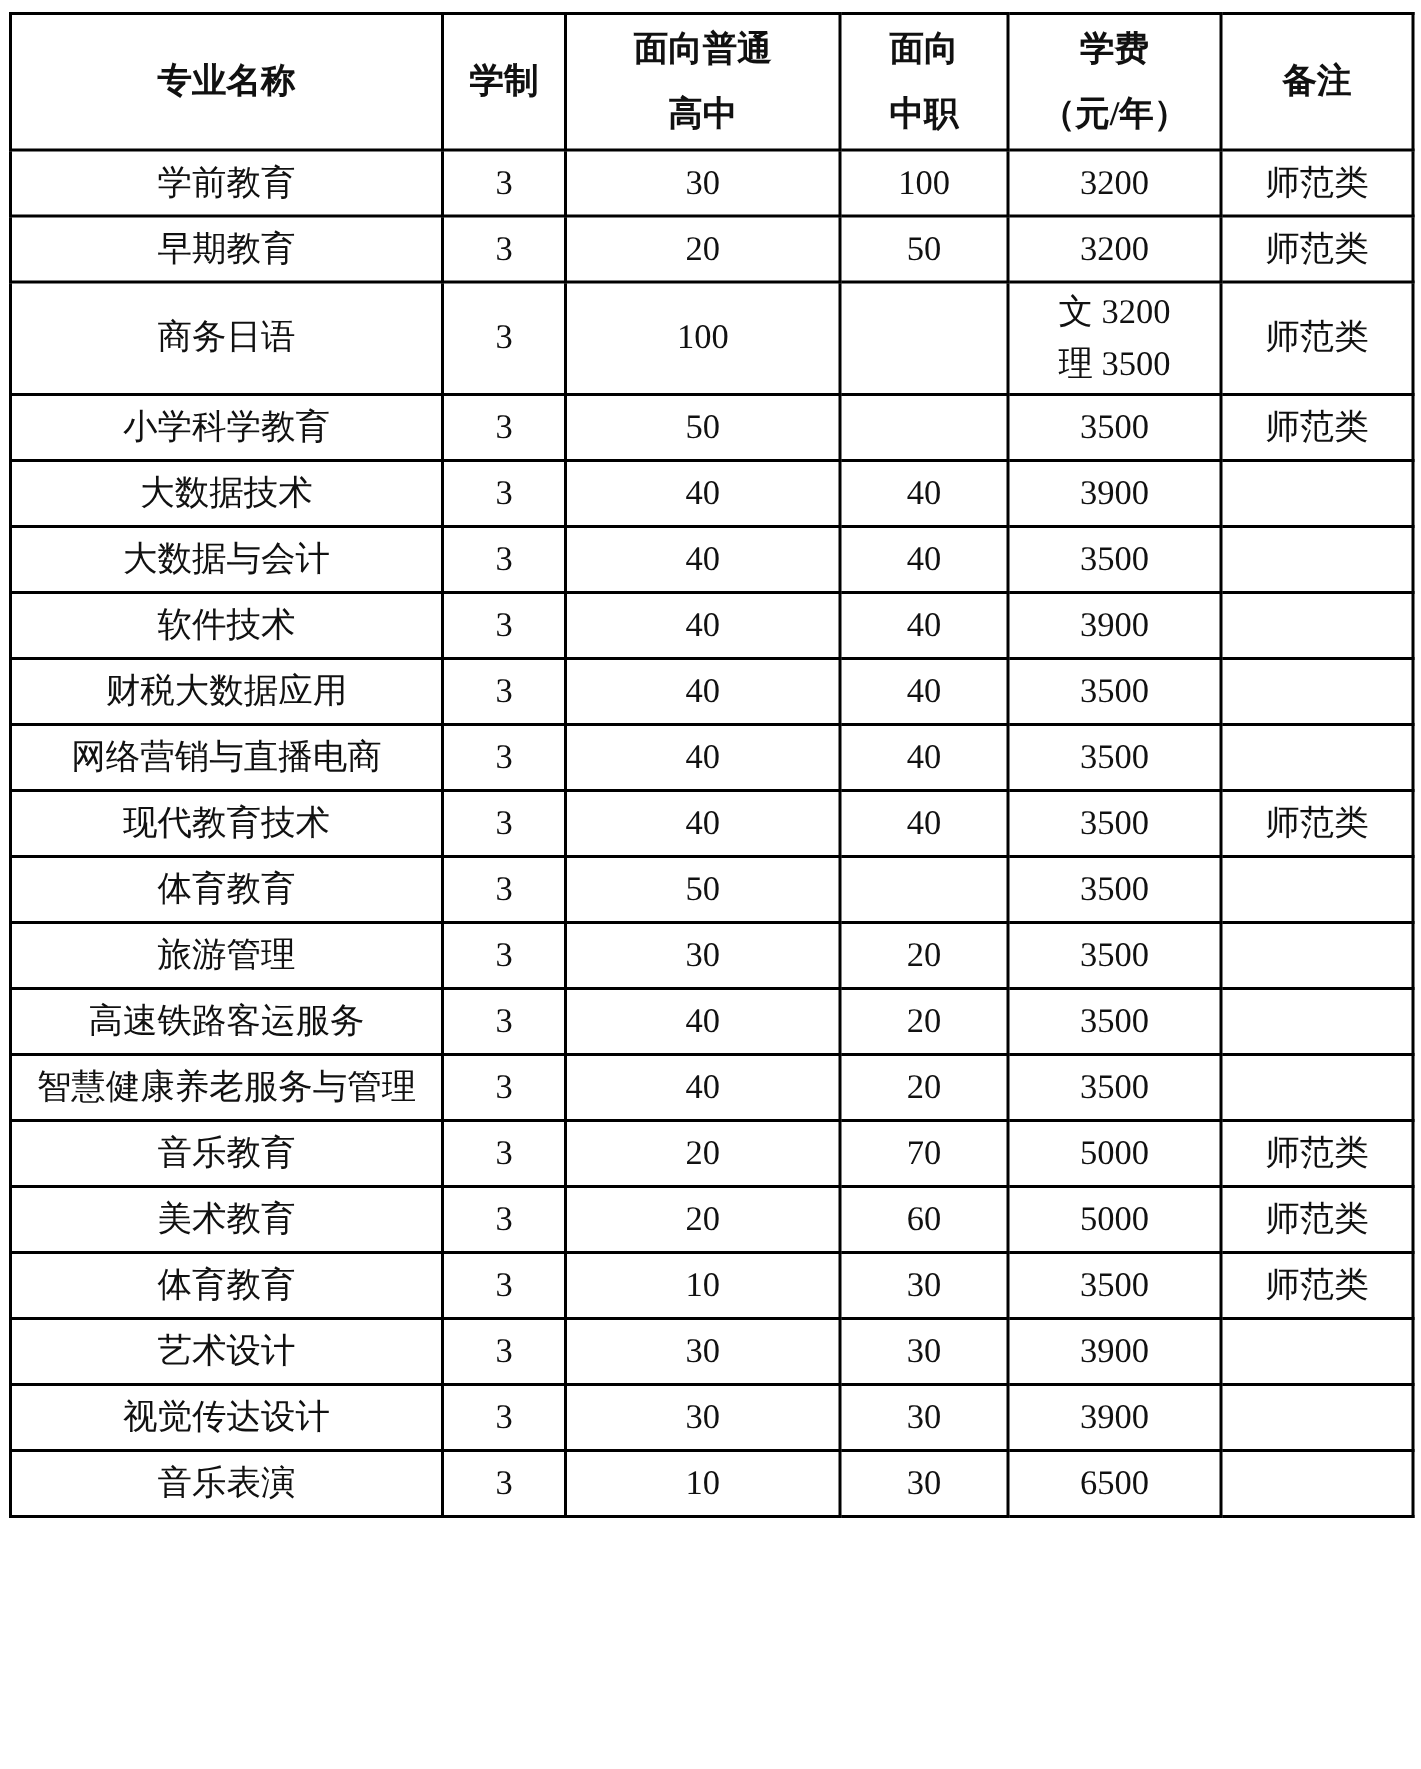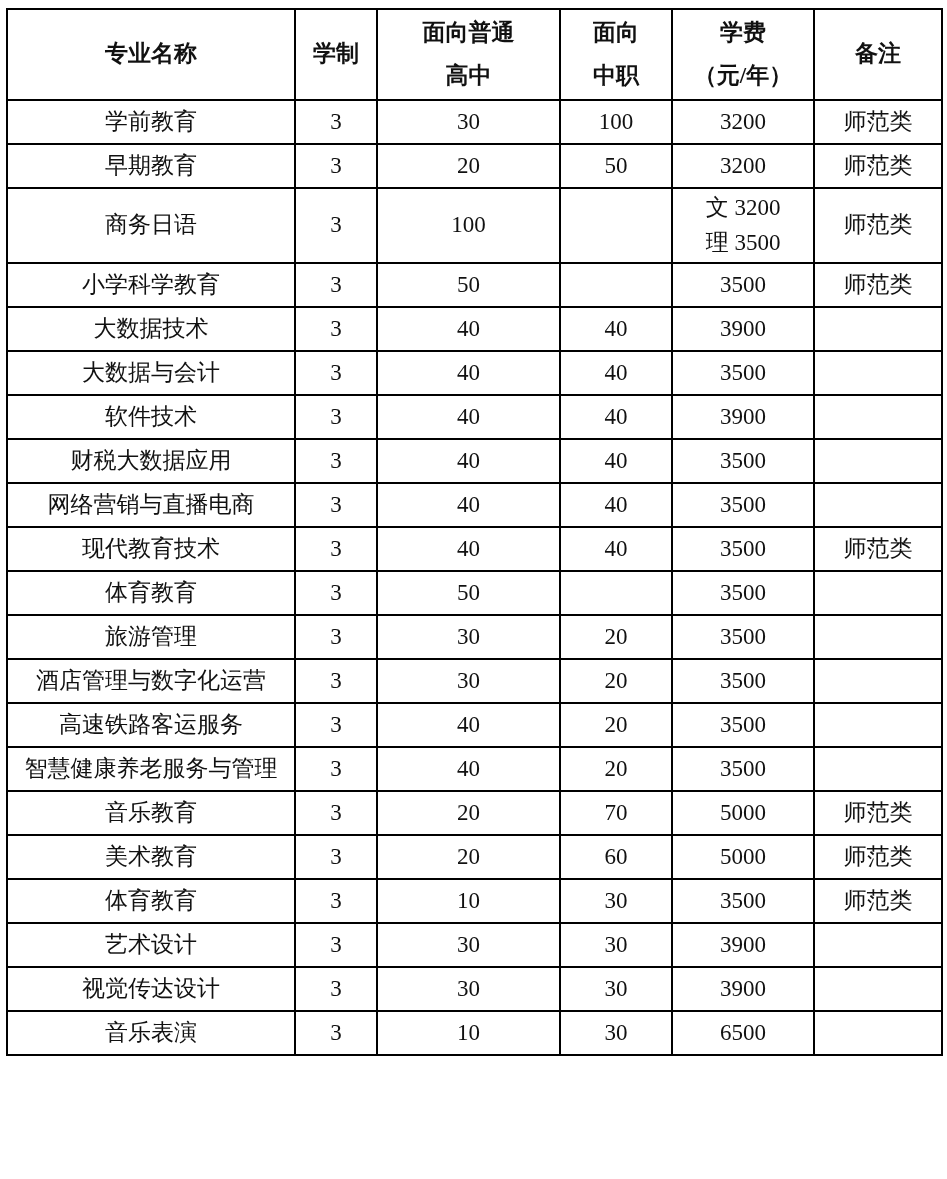--- a/index.html
+++ b/index.html
@@ -167,28 +167,20 @@
         </tr>
         <tr>
           <td>旅游管理</td>
           <td>3</td>
           <td>30</td>
           <td>20</td>
           <td>3500</td>
           <td></td>
         </tr>
         <tr>
-          <td>酒店管理与数字化运营</td>
-          <td>3</td>
-          <td>30</td>
-          <td>20</td>
-          <td>3500</td>
-          <td></td>
-        </tr>
-        <tr>
           <td>高速铁路客运服务</td>
           <td>3</td>
           <td>40</td>
           <td>20</td>
           <td>3500</td>
           <td></td>
         </tr>
         <tr>
           <td>智慧健康养老服务与管理</td>
           <td>3</td>

